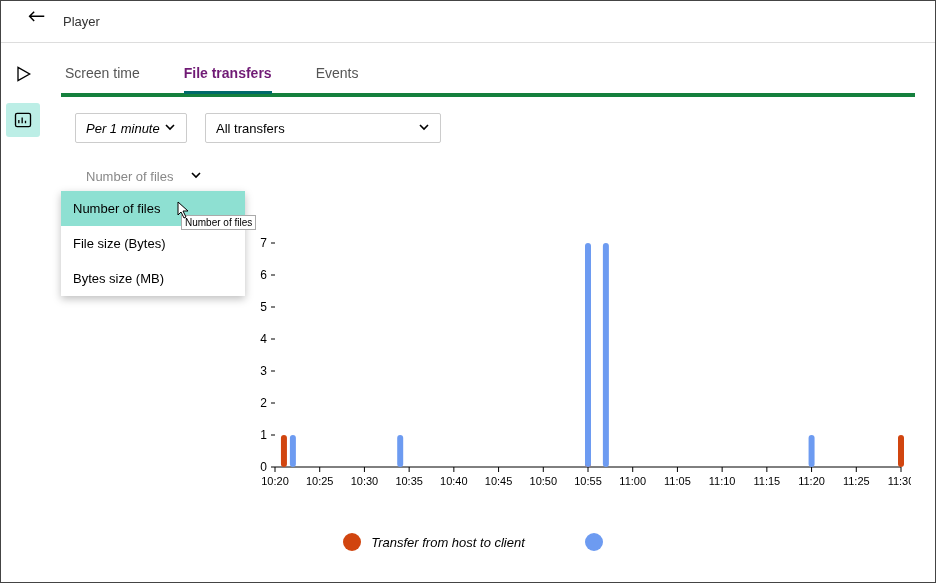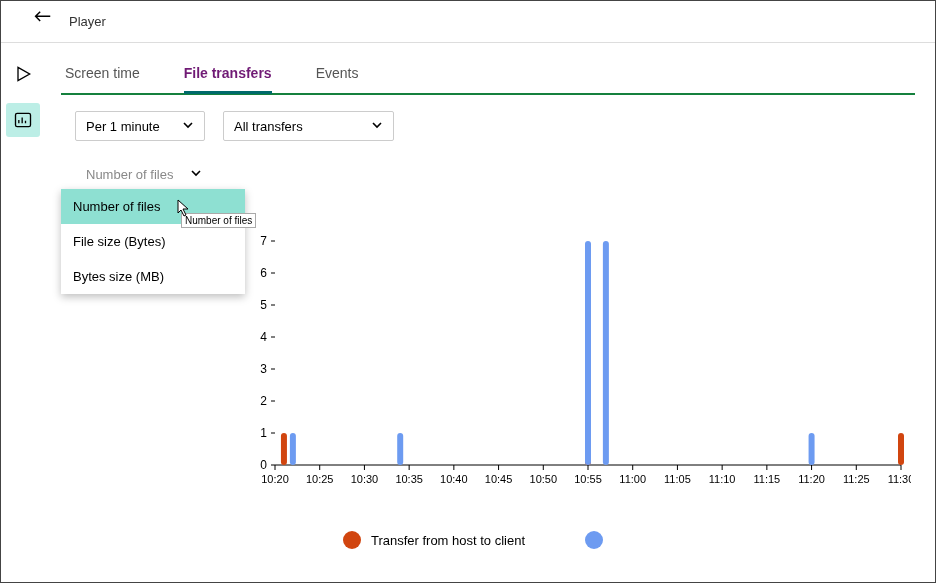--- a/index.html
+++ b/index.html
@@ -11,21 +11,21 @@
     width: 936px;
     height: 583px;
     overflow: hidden;
     border: 1px solid #444;
   }
   .header {
     height: 42px;
     border-bottom: 1px solid #ddd;
     display: flex;
     align-items: center;
-    padding-left: 30px;
+    padding-left: 24px;
   }
   .back-icon svg { width: 22px; height: 22px; }
   .header-title { margin-left: 16px; font-size: 13px; color: #333; }
   .body { display: flex; height: calc(100% - 42px); }
   .left-rail {
     width: 44px;
     display: flex;
     flex-direction: column;
     align-items: center;
     gap: 12px;
@@ -34,21 +34,21 @@
   .rail-btn {
     width: 34px; height: 34px;
     display: flex; align-items: center; justify-content: center;
     border-radius: 3px;
   }
   .rail-btn.active { background: #bceee6; }
   .main { flex: 1; padding: 12px 20px 0 16px; }
   .tabs {
     display: flex;
     gap: 44px;
-    border-bottom: 2px solid #15803d;
+    border-bottom: 4px solid #15803d;
     padding-left: 4px;
   }
   .tab {
     padding: 10px 0;
     font-size: 14px;
     color: #555;
     cursor: pointer;
     border-bottom: 3px solid transparent;
     margin-bottom: -1px;
   }
@@ -67,22 +67,22 @@
     border-radius: 2px;
     height: 30px;
     display: flex;
     align-items: center;
     justify-content: space-between;
     padding: 0 10px;
     font-size: 13px;
     background: #fff;
     cursor: pointer;
   }
-  .dd1 { width: 130px; }
-  .dd2 { width: 171px; }
+  .dd1 { width: 112px; font-style: italic; }
+  .dd2 { width: 236px; }
   .dd3 { width: 138px; color: #888; margin-left:14px; border-color: transparent; }
   .chev svg { width: 12px; height: 12px; }
   .metric-row { padding-top: 8px; position: relative; }
   .menu {
     position: absolute;
     top: 38px;
     left: 0;
     width: 184px;
     background: #fff;
     box-shadow: 0 3px 8px rgba(0,0,0,0.25);
@@ -116,21 +116,21 @@
     position: relative;
   }
   .chart-wrap svg { display: block; }
   .legend {
     display: flex;
     gap: 60px;
     justify-content: center;
     margin-top: 36px;
     padding-right: 30px;
   }
-  .legend-item { display: flex; align-items: center; gap: 10px; font-size: 13px; }
+  .legend-item { display: flex; align-items: center; gap: 10px; font-size: 13px; font-style: italic; }
   .dot { width: 18px; height: 18px; border-radius: 50%; }
   .dot.orange { background: #d1450f; }
   .dot.blue { background: #6d9bf1; }
 </style>
 </head>
 <body>
 
 <div class="header">
   <span class="back-icon">
     <svg viewBox="0 0 24 24" fill="none" stroke="#000" stroke-width="1.6">

